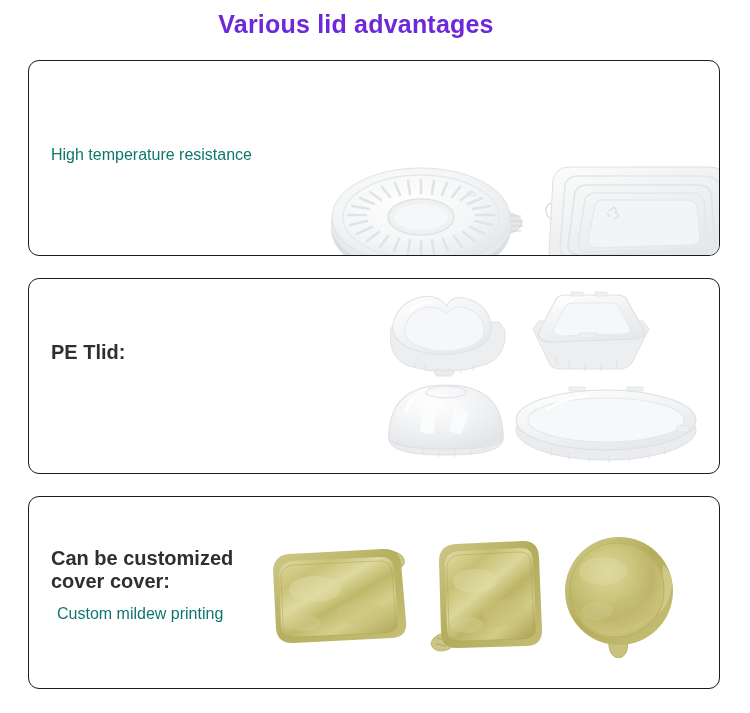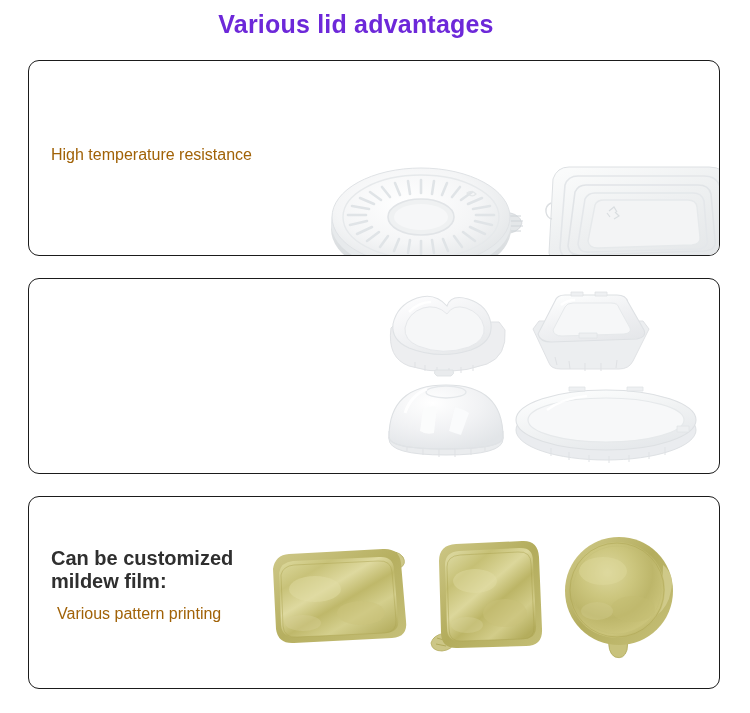--- a/index.html
+++ b/index.html
@@ -51,21 +51,21 @@
     font-size: 20px;
     font-weight: bold;
     color: #2f2f2f;
     line-height: 1.16;
     white-space: pre-line;
     margin: 0;
   }
   .panel-desc {
     font-size: 16px;
     font-weight: normal;
-    color: #a16207;
+    color: #0f766e;
     line-height: 1.55;
     white-space: pre-line;
     margin: 4px 0 0 0;
   }
   #pp-text   { top: 78px; }
   #pe-text   { top: 62px; }
   #film-text { top: 50px; }
   #film-text .panel-desc { margin-left: 6px; margin-top: 9px; }
 
   
@@ -185,20 +185,21 @@
 
       <circle cx="52" cy="114" r="5" fill="none" stroke="#dde1e4" stroke-width="1.2"></circle>
       <circle cx="52" cy="114" r="2" fill="#e8ebed"></circle>
     </svg>
   </div>
 </div>
 
 <div class="panel" id="panel-pe">
 
   <div class="panel-text" id="pe-text">
+    <p class="panel-heading">PE Tlid:</p>
   </div>
 
   <div class="art" id="art-pe-heart">
     <svg width="140" height="92" viewBox="0 0 140 92">
       <defs>
         <linearGradient id="peHeartG" x1="0.2" y1="0" x2="0.8" y2="1">
           <stop offset="0%" stop-color="#fdfdfe"></stop>
           <stop offset="50%" stop-color="#f1f2f4"></stop>
           <stop offset="100%" stop-color="#e6e8ea"></stop>
         </linearGradient>
@@ -321,22 +322,22 @@
 
       <path d="M36 28 q16 -12 40 -14" fill="none" stroke="#ffffff" stroke-width="2.6" opacity="0.9"></path>
     </svg>
   </div>
 </div>
 
 <div class="panel" id="panel-film">
 
   <div class="panel-text" id="film-text">
     <p class="panel-heading">Can be customized
-mildew film:</p>
-    <p class="panel-desc">Various pattern printing</p>
+cover cover:</p>
+    <p class="panel-desc">Custom mildew printing</p>
   </div>
 
   <div class="art" id="art-film-rect">
     <svg width="160" height="112" viewBox="0 0 160 112">
       <defs>
         <linearGradient id="goldRectG" x1="0.1" y1="0.05" x2="0.9" y2="0.95">
           <stop offset="0%" stop-color="#d8d495"></stop>
           <stop offset="18%" stop-color="#c8c279"></stop>
           <stop offset="38%" stop-color="#ded99f"></stop>
           <stop offset="56%" stop-color="#bfb86a"></stop>

